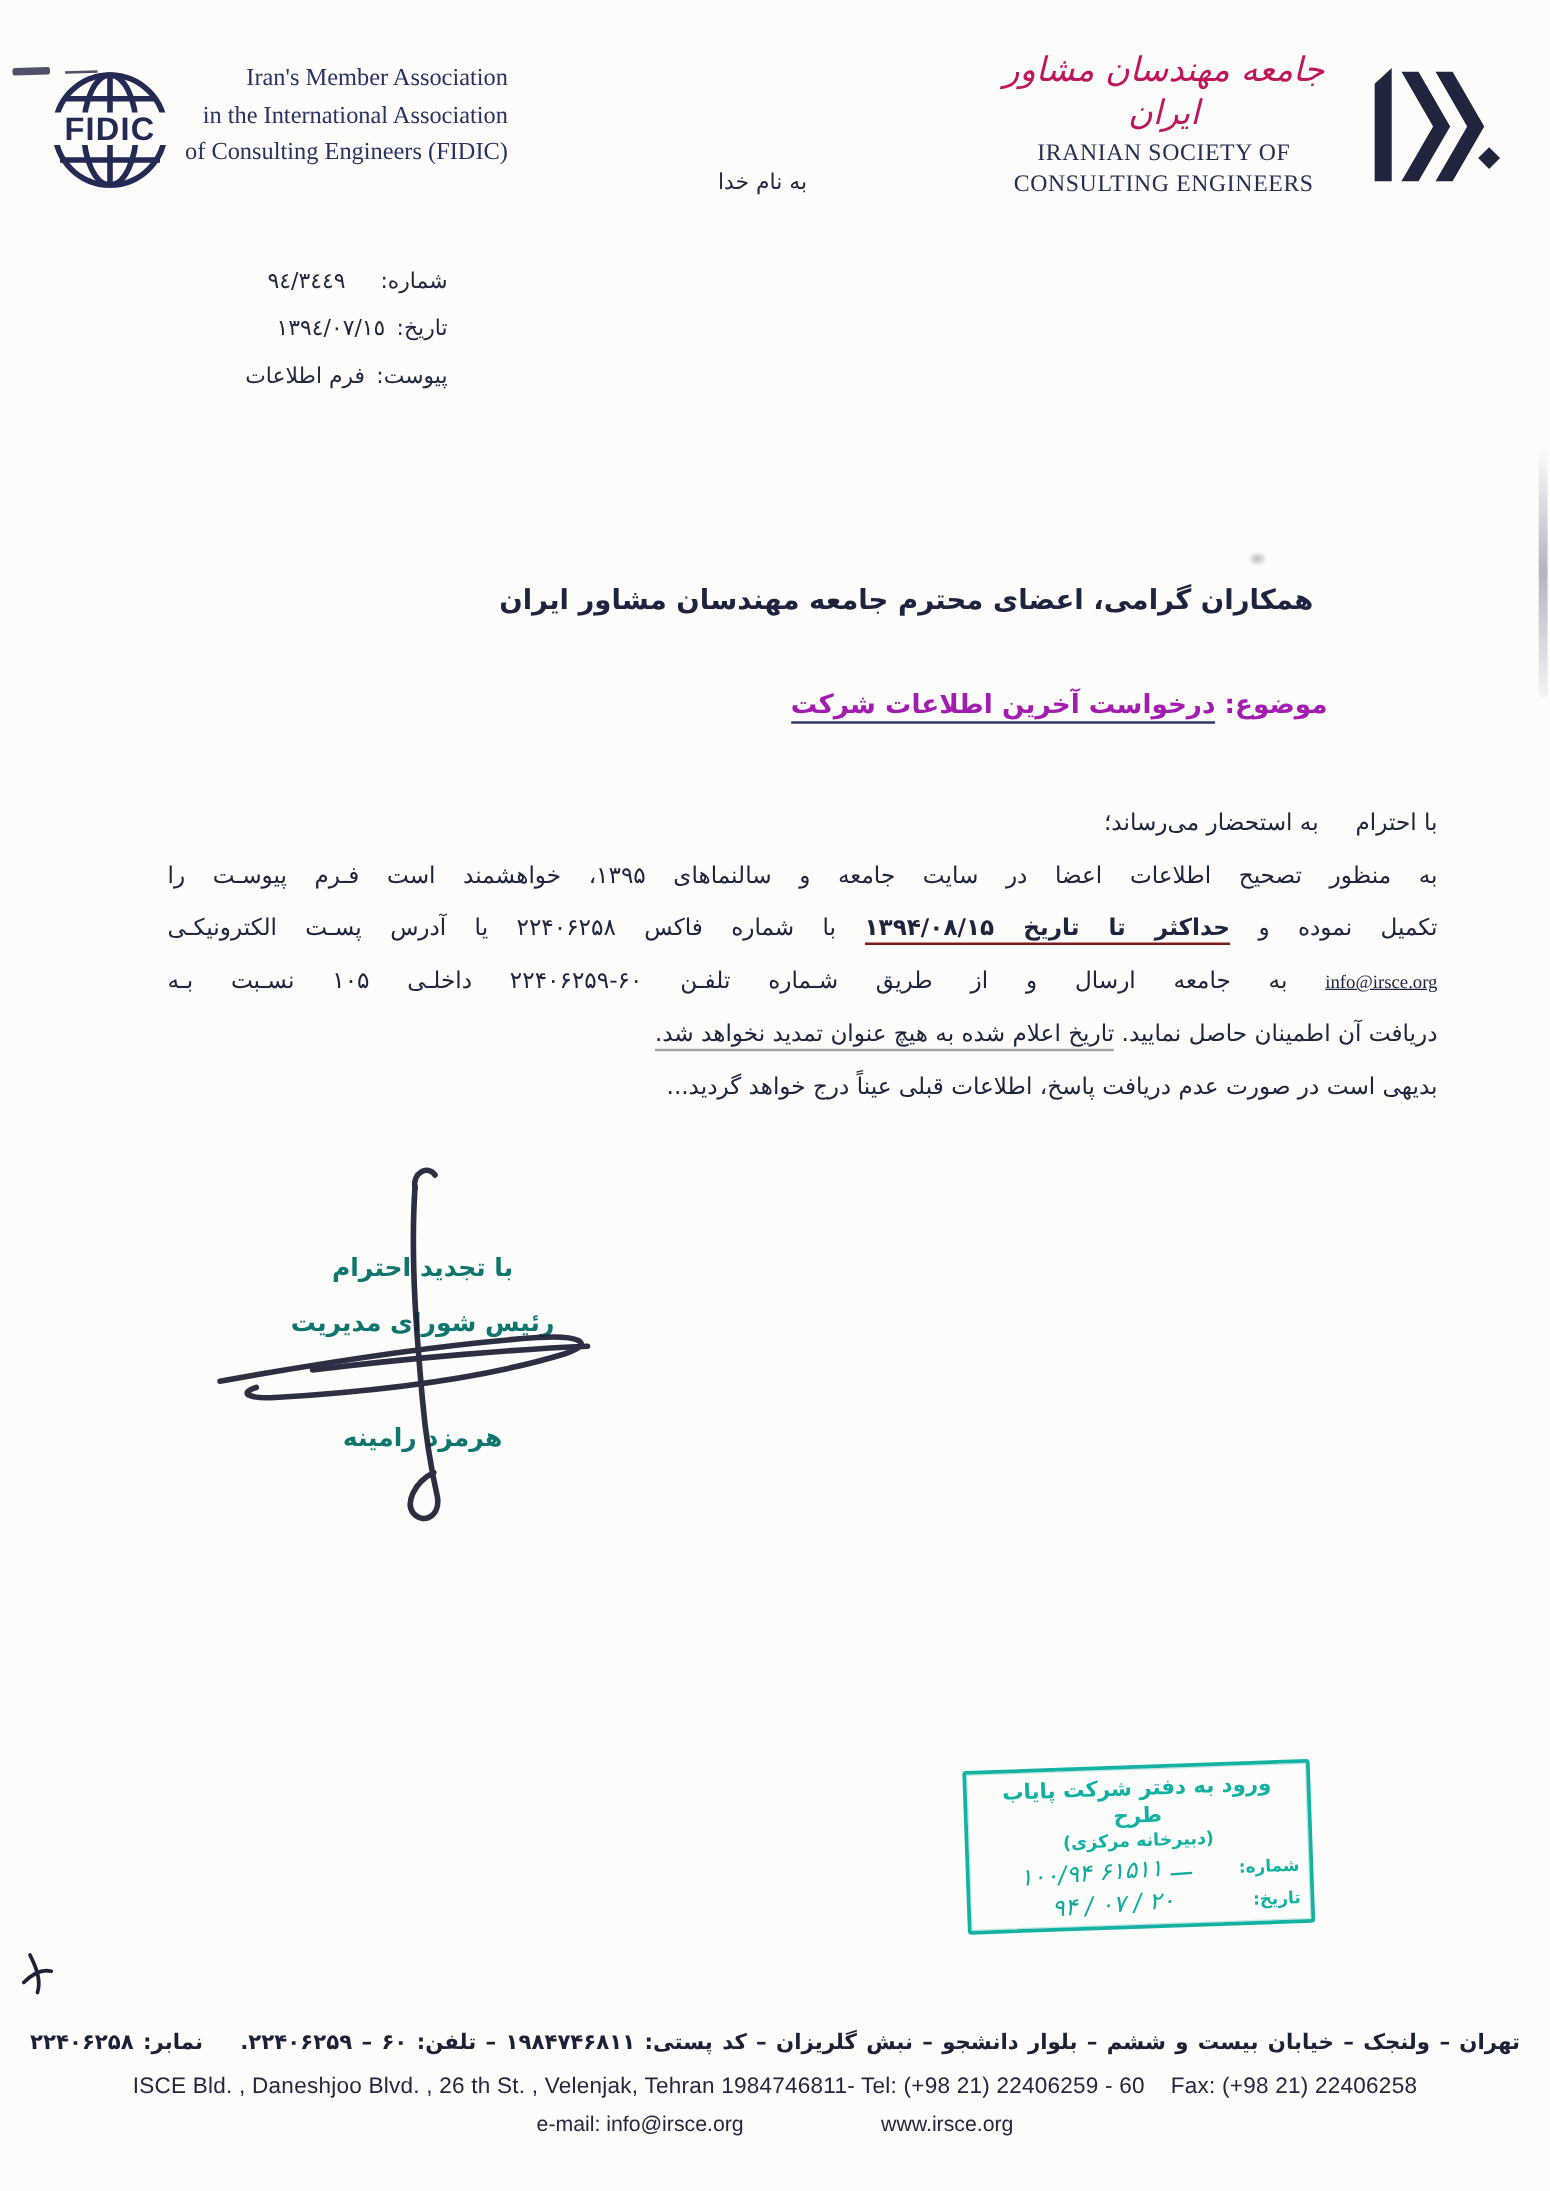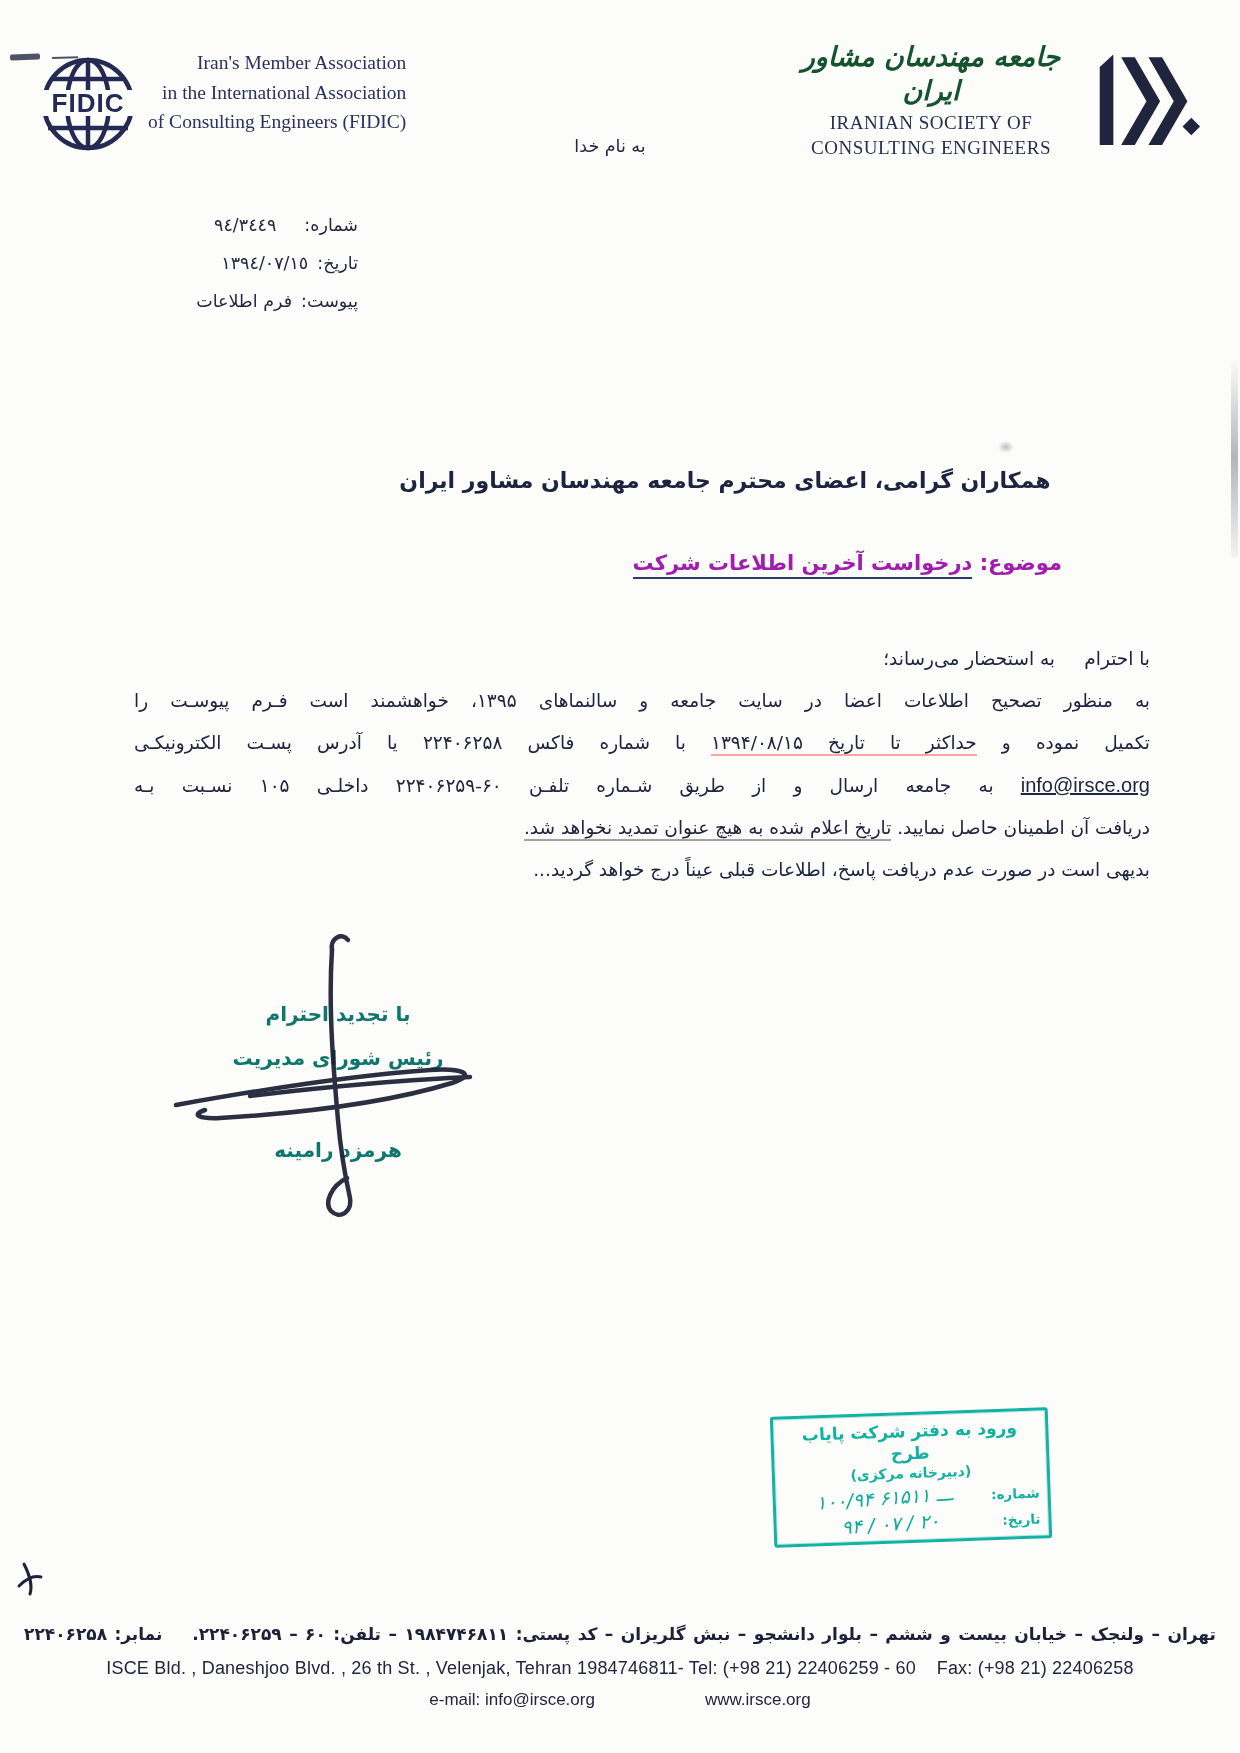--- a/index.html
+++ b/index.html
@@ -6,21 +6,21 @@
   .page{position:relative;width:1240px;height:1753px;background:#fcfcfa;overflow:hidden;
         font-family:"DejaVu Sans",sans-serif;color:#232840;}
   .abs{position:absolute;}
 
   
   .fidic-block{left:36px;top:46px;width:430px;height:110px;}
   .fidic-globe{position:absolute;left:2px;top:8px;width:100px;height:100px;}
   .fidic-text{position:absolute;left:112px;top:2px;font-family:"Liberation Serif",serif;
               font-size:19.5px;line-height:29.5px;color:#2b3160;text-align:right;}
   .society-block{left:775px;top:40px;width:312px;text-align:center;}
-  .society-fa{font-size:27px;font-weight:bold;direction:rtl;color:#14532d;line-height:34px;
+  .society-fa{font-size:27px;font-weight:normal;direction:rtl;color:#be185d;line-height:34px;
               font-style:italic;}
   .society-en{font-family:"Liberation Serif",serif;font-size:19px;line-height:21px;
               color:#272e52;letter-spacing:.5px;margin-top:4px;}
   .isce-mark{left:1090px;top:28px;width:112px;height:122px;}
 
   .bismillah{left:535px;top:136px;width:150px;text-align:center;direction:rtl;
              font-size:17.5px;color:#232840;}
 
   
   .meta{right:882px;top:206px;direction:rtl;text-align:right;font-size:17.5px;
@@ -33,24 +33,24 @@
               font-weight:bold;font-size:22px;color:#1e2340;}
   .subject{right:178px;top:551px;direction:rtl;font-weight:bold;font-size:21px;
            white-space:nowrap;color:#a21caf;}
   .subject .ul{border-bottom:2px solid #2e3a68;padding-bottom:2px;}
 
   
   .letter-body{left:88px;top:638px;width:1062px;direction:rtl;font-size:18.5px;
                line-height:42px;color:#20253f;}
   .bl{text-align:right;margin-left:46px;}
   .bl.just{text-align:justify;text-align-last:justify;}
-  .bl .ul{border-bottom:2px solid #fca5a5;padding-bottom:1px;}
+  .bl .ul{border-bottom:2px solid #7f1d1d;padding-bottom:1px;font-weight:bold;}
   .bl .em{font-weight:normal;border-bottom:2px solid #a3a3a3;padding-bottom:1px;}
   .email{direction:ltr;unicode-bidi:embed;text-decoration:underline;
-         font-family:Liberation Sans, sans-serif;font-size:20px;}
+         font-family:Liberation Serif, serif;font-size:15px;}
 
   
   .sig-block{left:182px;top:1000px;width:312px;text-align:center;direction:rtl;
              font-weight:bold;font-size:20px;line-height:28px;color:#0f766e;}
   .sig-title{margin-top:16px;}
   .sig-name{margin-top:64px;}
   .sig-svg{left:130px;top:925px;width:400px;height:300px;pointer-events:none;}
 
   
   .stamp{left:772px;top:1412px;width:256px;border:3px solid #14b2a3;border-radius:3px;

